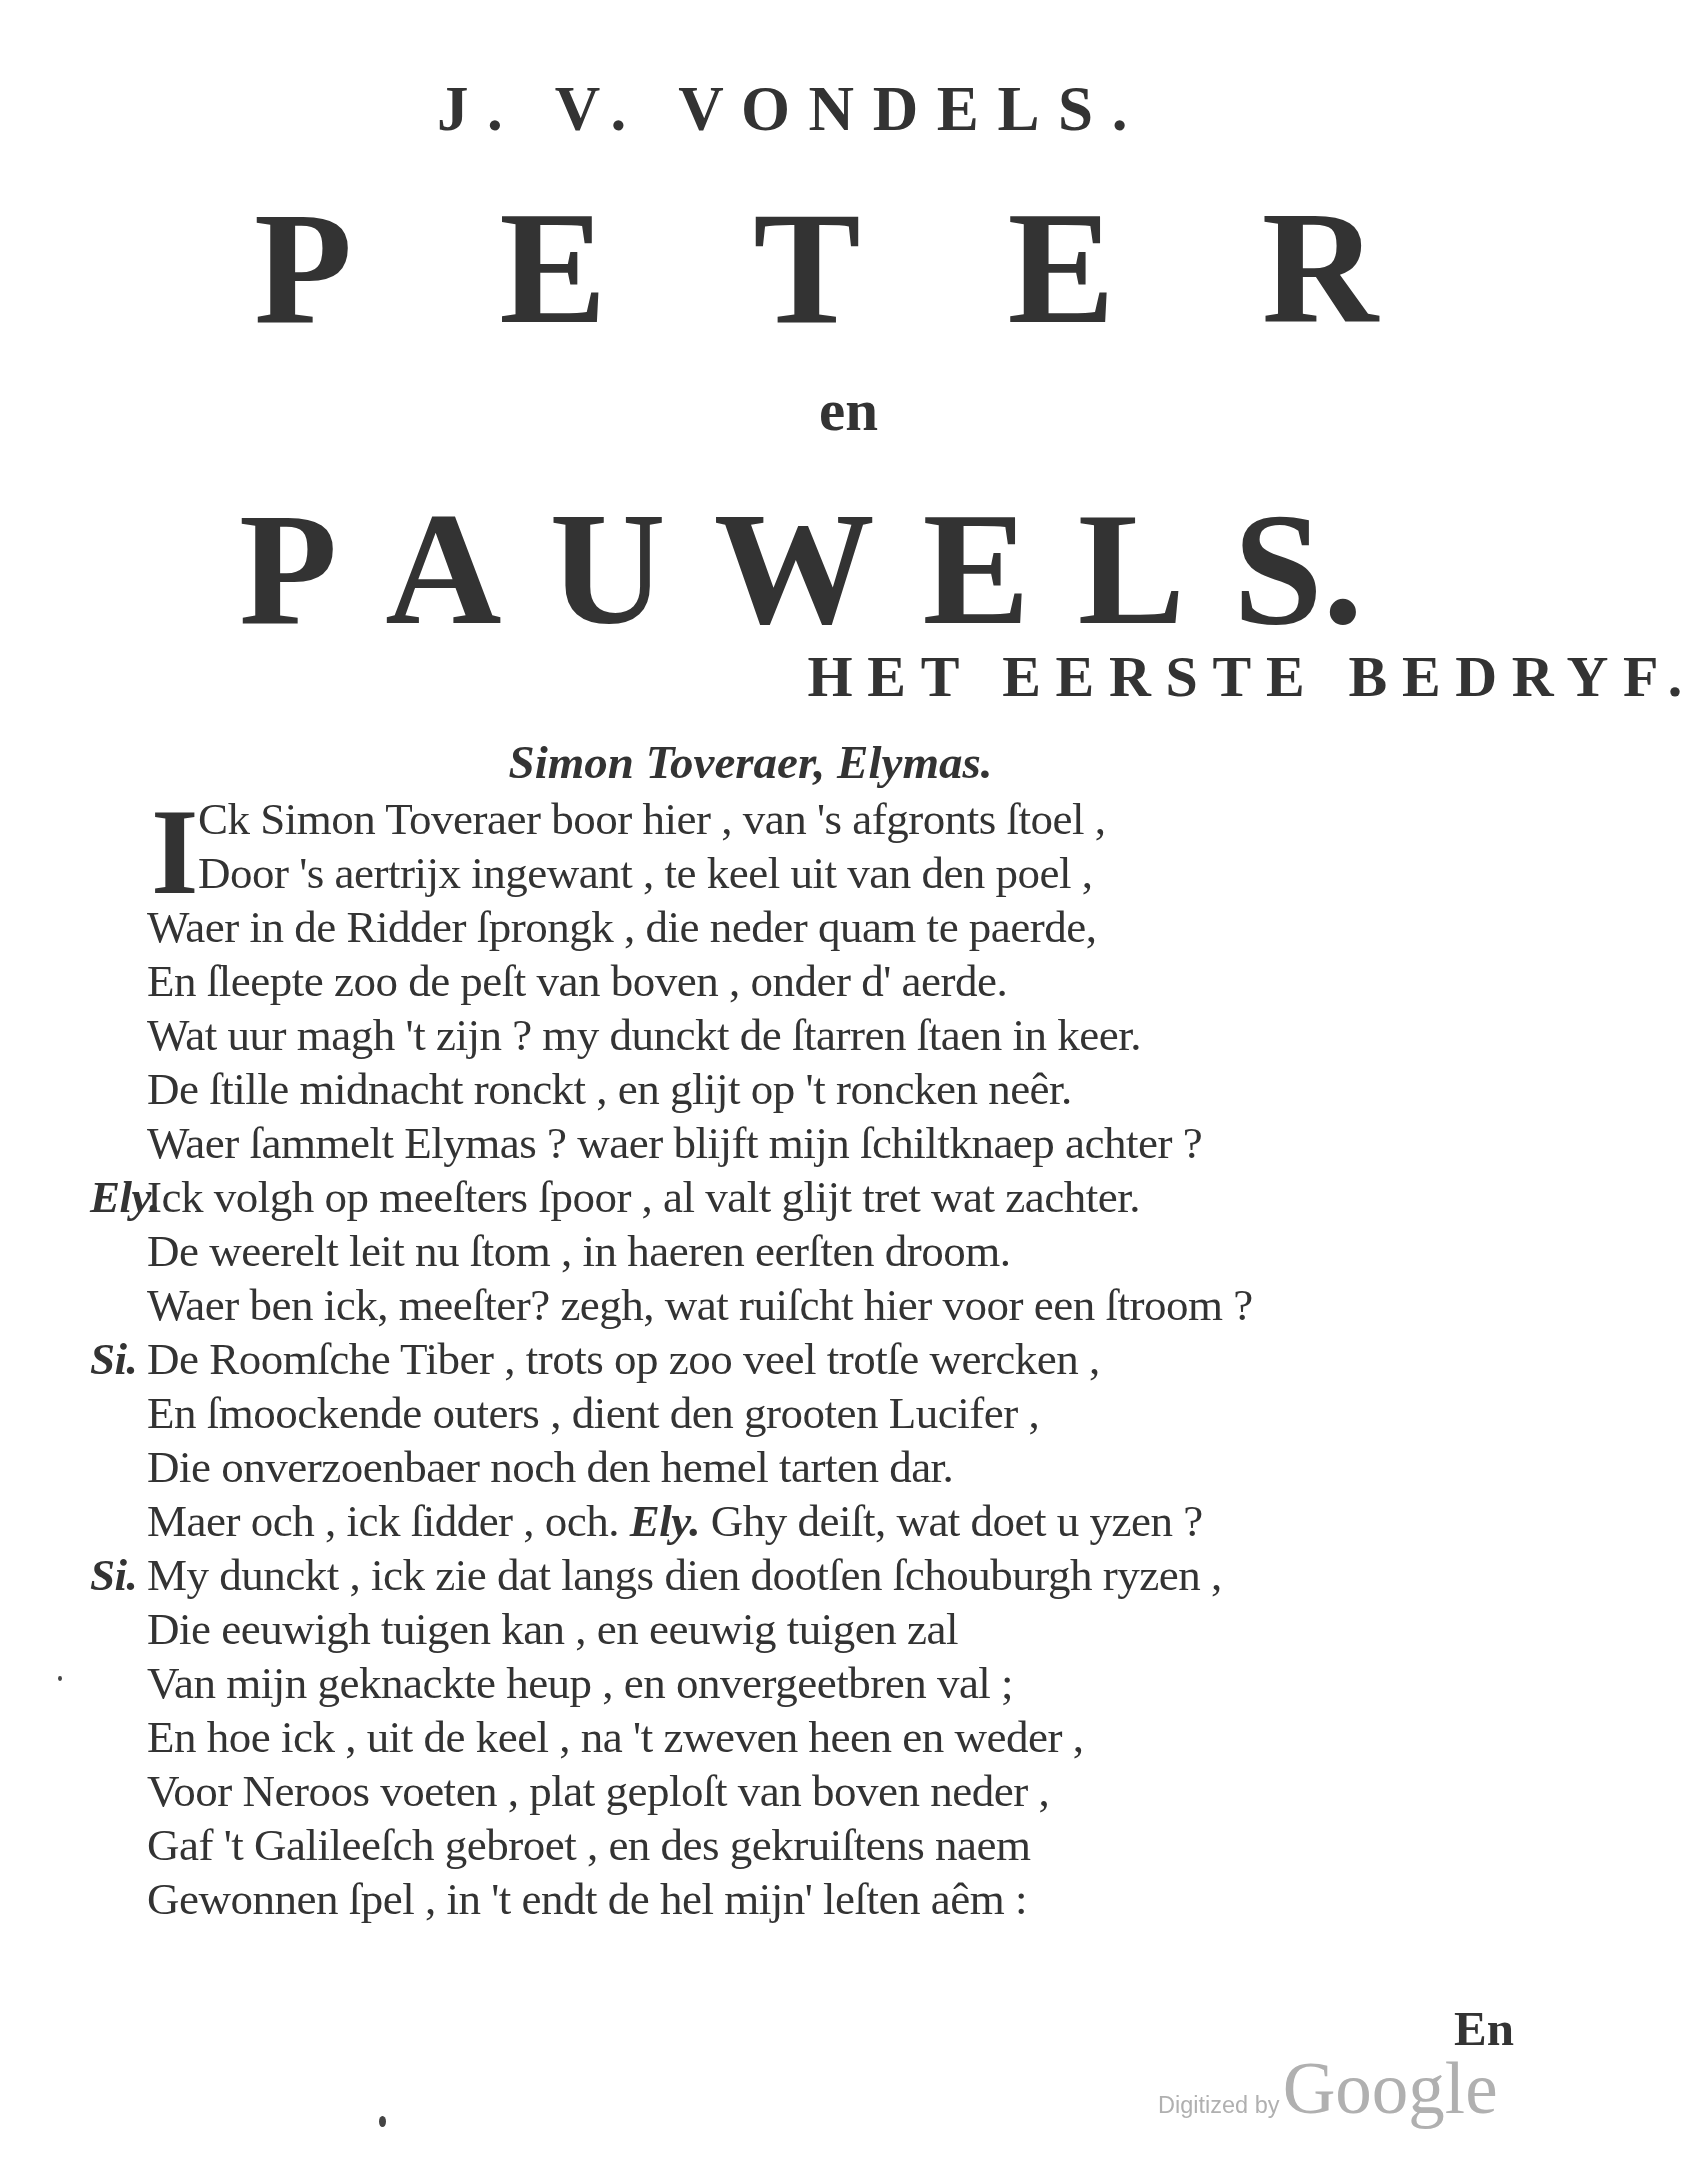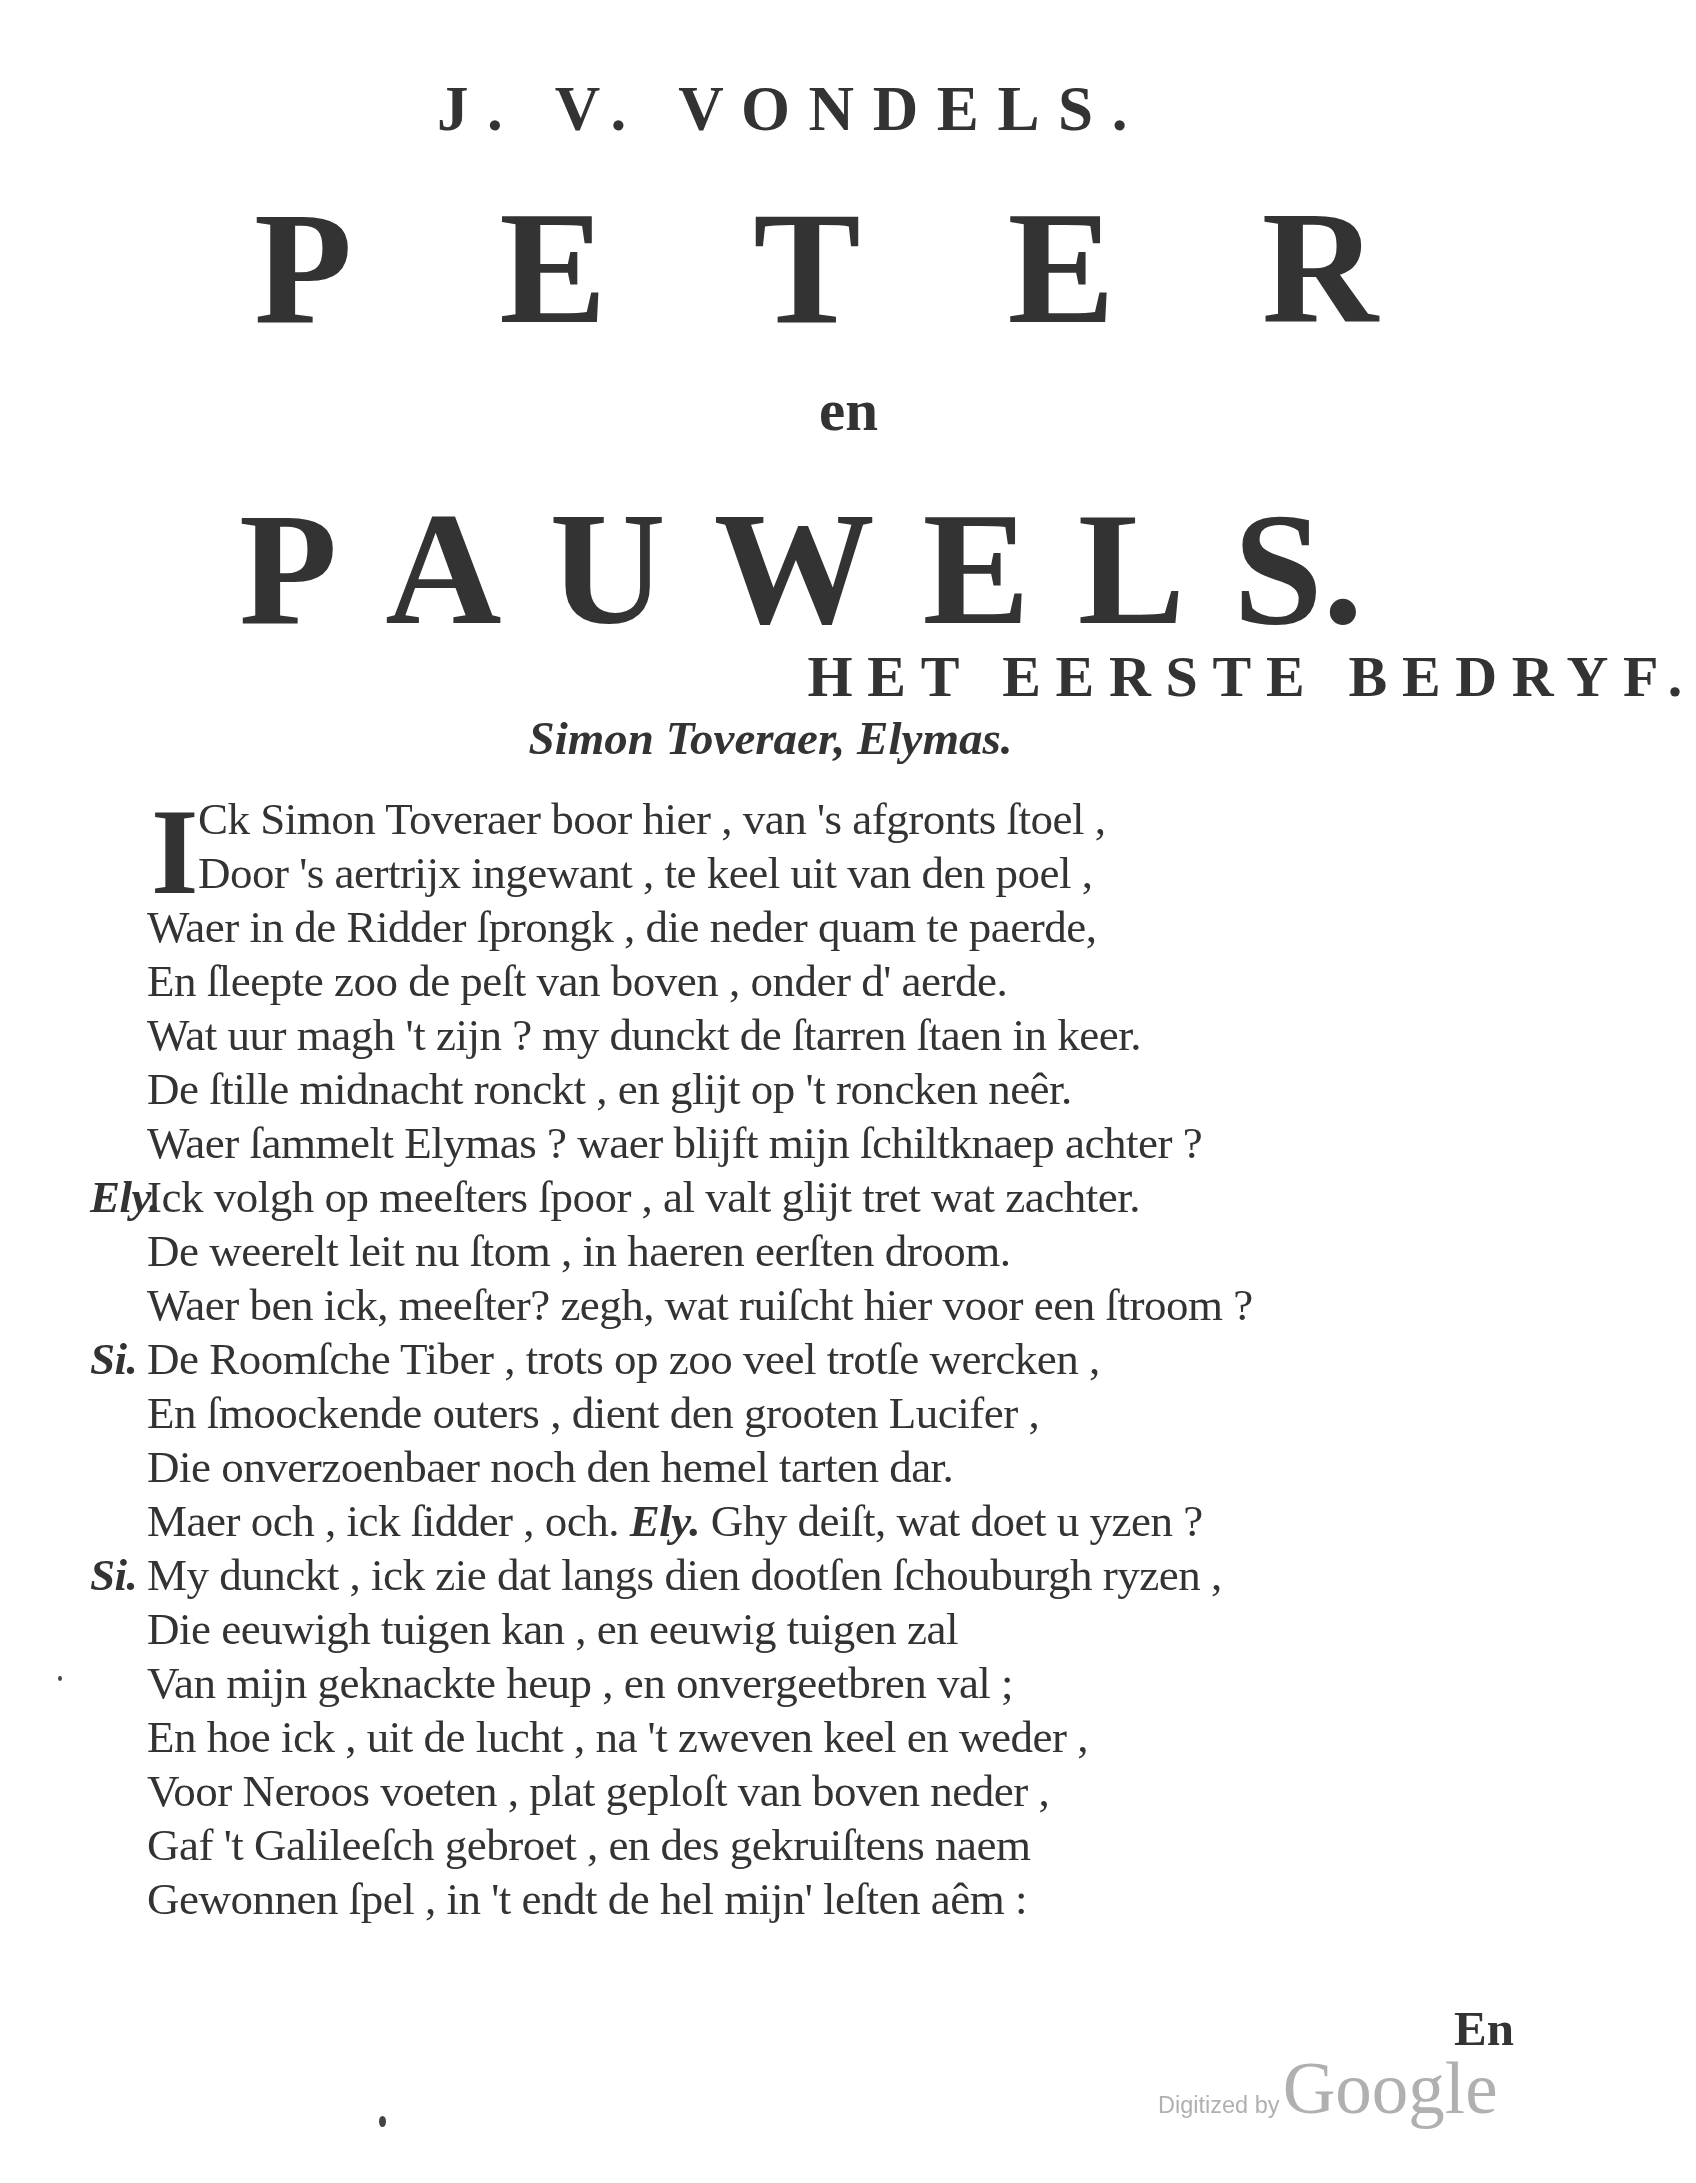--- a/index.html
+++ b/index.html
@@ -28,23 +28,23 @@
     position: absolute; left: 0; width: 1697px; top: 376px;
     text-align: center; font-family: "Liberation Serif", serif; font-weight: bold;
     font-size: 59px; line-height: 68px;
   }
   .act {
     position: absolute; left: 0; width: 1697px; top: 643px;
     text-align: right; font-family: "Liberation Serif", serif; font-weight: bold;
     font-size: 58px; letter-spacing: 14.7px; line-height: 68px;
   }
   .persons {
-    position: absolute; left: 0; width: 1501px; top: 709px;
+    position: absolute; left: 0; width: 1501px; top: 733px;
     text-align: center; font-family: "Liberation Serif", serif; font-style: italic; font-weight: bold;
-    font-size: 47px; line-height: 59px; padding-left: 20px;
+    font-size: 47px; line-height: 59px;
   }
   .verse {
     position: absolute; left: 0; top: 792px; width: 1599px;
   }
   .line {
     position: relative; height: 54px;
     font-family: "Liberation Serif", serif; font-size: 45px; line-height: 54px;
     white-space: nowrap; letter-spacing: -0.5px;
   }
   .line .speaker {
@@ -154,21 +154,21 @@
       <span class="speaker">Si.</span>
       <span class="text">My dunckt , ick zie dat langs dien dootſen ſchouburgh ryzen ,</span>
     </div>
     <div class="line">
       <span class="text">Die eeuwigh tuigen kan , en eeuwig tuigen zal</span>
     </div>
     <div class="line">
       <span class="text">Van mijn geknackte heup , en onvergeetbren val ;</span>
     </div>
     <div class="line">
-      <span class="text">En hoe ick , uit de lucht , na 't zweven keel en weder ,</span>
+      <span class="text">En hoe ick , uit de keel , na 't zweven heen en weder ,</span>
     </div>
     <div class="line">
       <span class="text">Voor Neroos voeten , plat geploſt van boven neder ,</span>
     </div>
     <div class="line">
       <span class="text">Gaf 't Galileeſch gebroet , en des gekruiſtens naem</span>
     </div>
     <div class="line">
       <span class="text">Gewonnen ſpel , in 't endt de hel mijn' leſten aêm :</span>
     </div>

